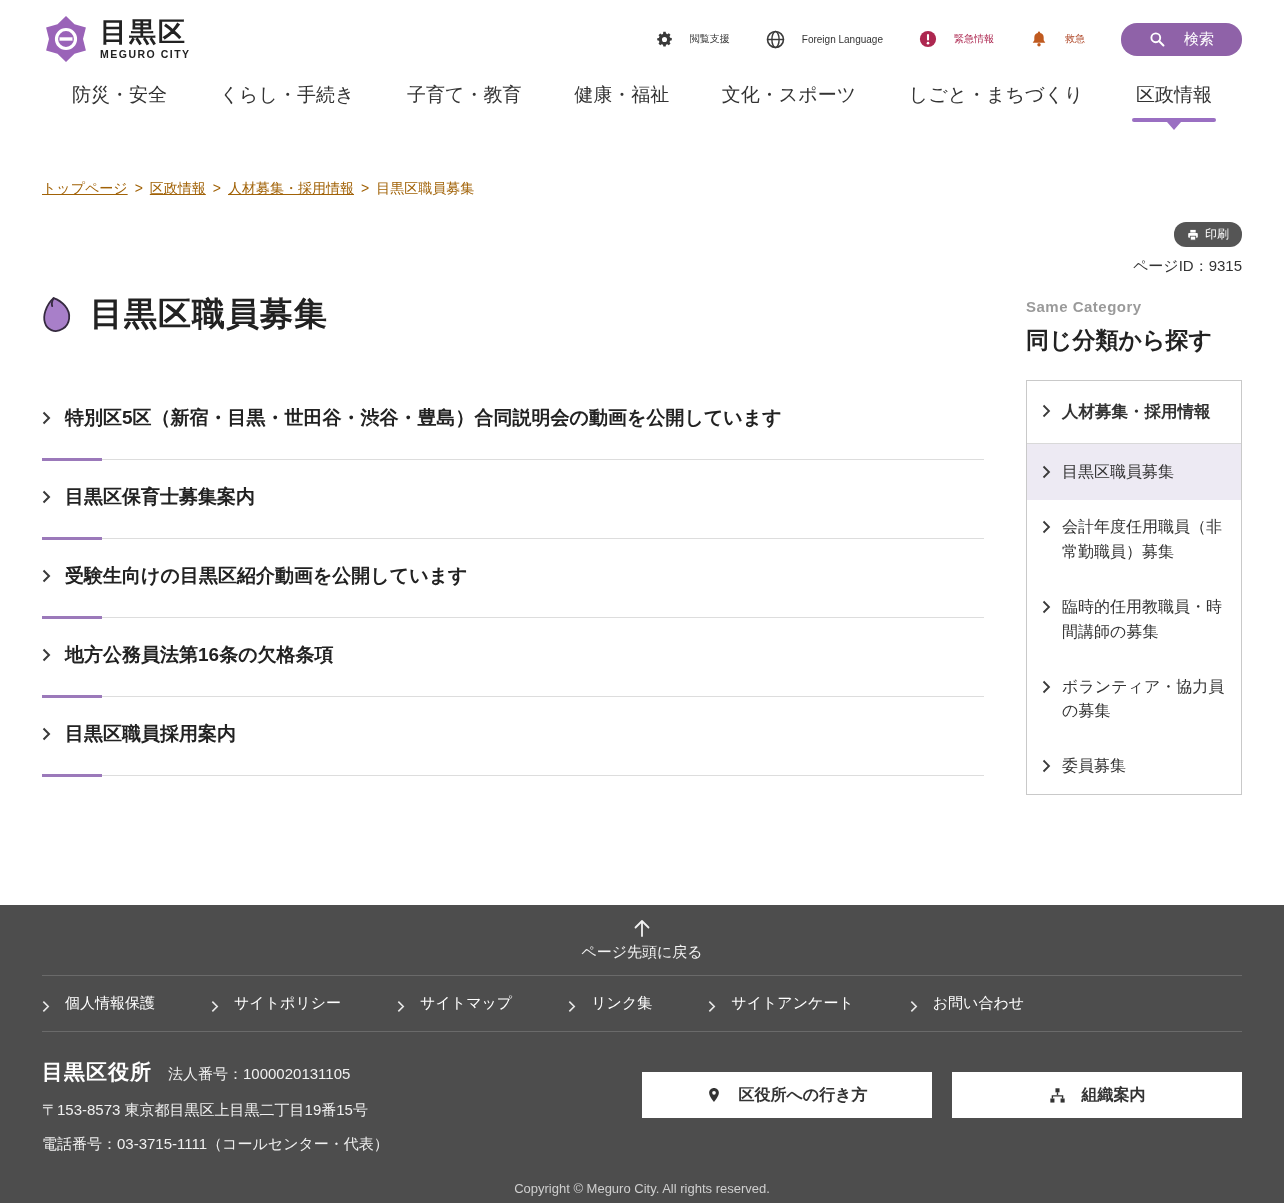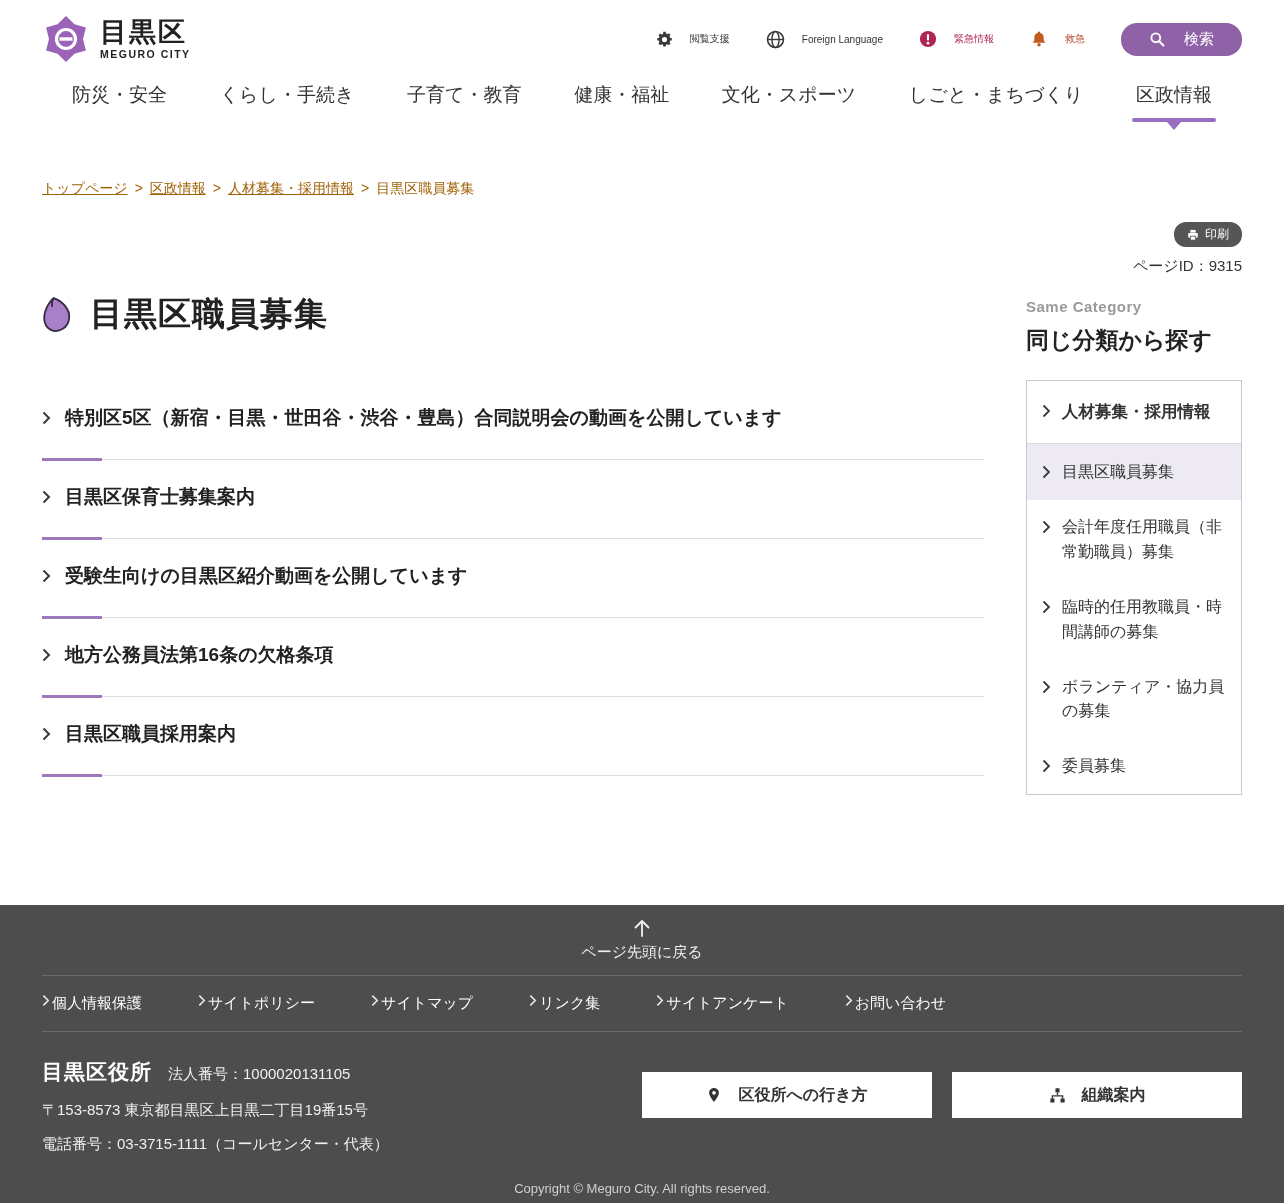--- a/index.html
+++ b/index.html
@@ -97,21 +97,21 @@
 
   
   .site-footer { margin-top: 0; background: #4d4d4d; color: #fff; }
   .f-top { text-align: center; padding: 13px 0 11px; }
   .f-top-link { display: inline-flex; flex-direction: column; align-items: center; gap: 5px; font-size: 15px; color: #f2f2f2; }
   .f-links {
     margin: 2px 42px 0;
     border-top: 1px solid #6a6a6a; border-bottom: 1px solid #6a6a6a;
     display: flex; gap: 56px; padding: 18px 0;
   }
-  .f-link { display: flex; align-items: flex-start; gap: 2px; font-size: 15px; color: #fff; }
+  .f-link { display: flex; align-items: flex-end; gap: 15px; font-size: 15px; color: #fff; }
   .f-link .chev { color: #e8e8e8; }
 
   .f-info { display: flex; justify-content: space-between; align-items: flex-start; padding: 26px 42px 0; }
   .office-name-row { display: flex; align-items: baseline; gap: 16px; }
   .office-name { font-size: 21px; font-weight: bold; letter-spacing: 1px; }
   .office-corp { font-size: 15px; color: #f0f0f0; }
   .office-line { font-size: 15px; color: #f0f0f0; margin-top: 15px; }
 
   .f-buttons { display: flex; gap: 20px; margin-top: 14px; }
   .f-btn {

